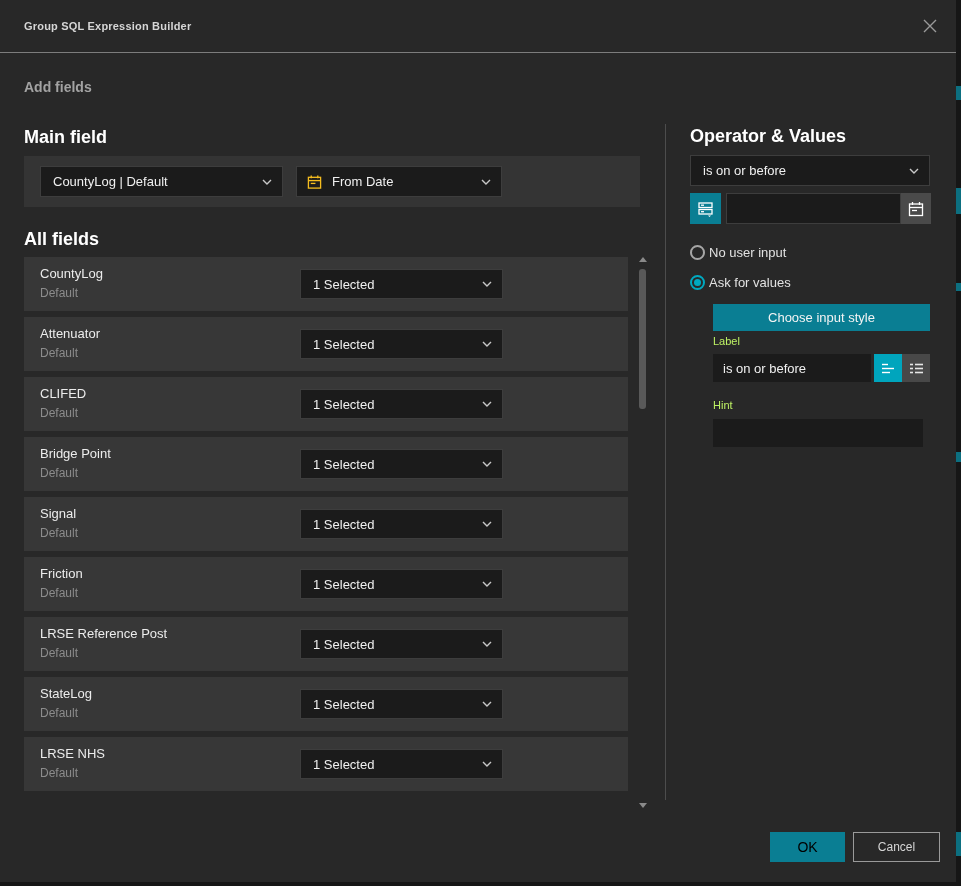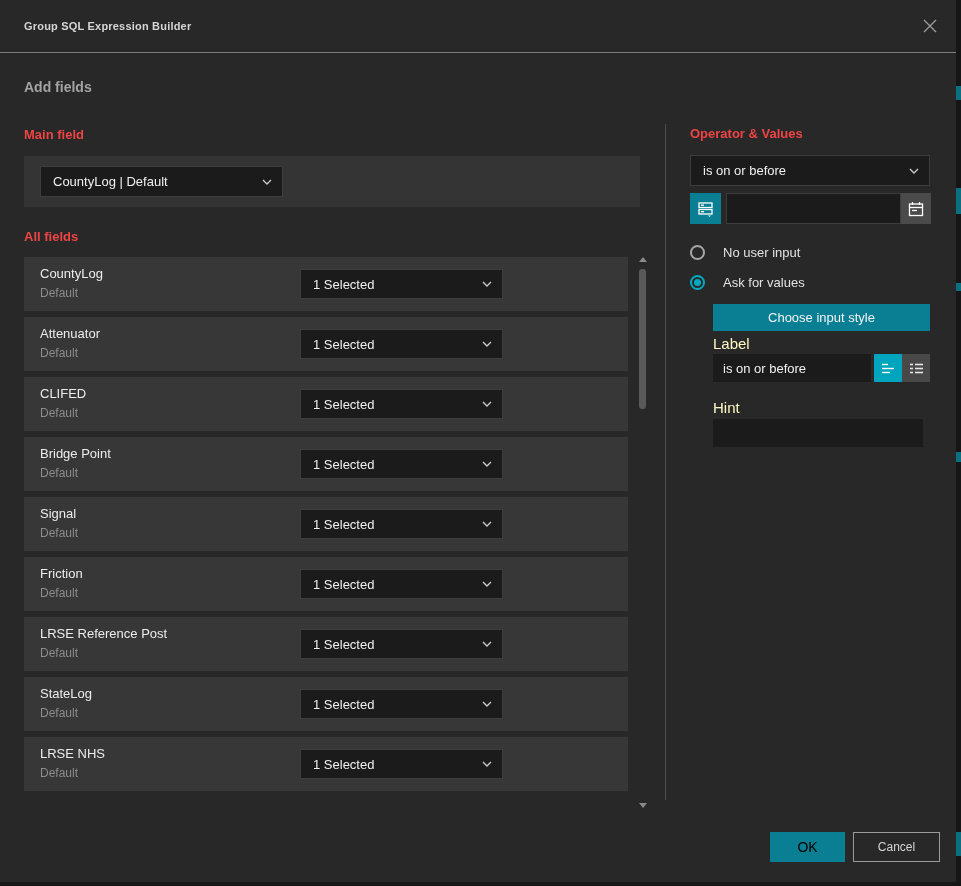--- a/index.html
+++ b/index.html
@@ -22,21 +22,21 @@
     position: absolute; left: 24px; top: 0; line-height: 52px;
     font-size: 11px; font-weight: 700; color: #d6d6d6; letter-spacing: .2px;
   }
   .close-btn {
     position: absolute; right: 14px; top: 14px; width: 24px; height: 24px;
     display: flex; align-items: center; justify-content: center; cursor: pointer;
   }
 
   
   .h-addfields { left: 24px; top: 79px; font-size: 14px; font-weight: 700; color: #a3a3a3; }
-  .h-sub { font-size: 13px; font-weight: 700; color: #ef4444; }
+  .h-sub { font-size: 18px; font-weight: 700; color: #ffffff; }
 
   
   .main-field-bar {
     position: absolute; left: 24px; top: 156px; width: 616px; height: 51px;
     background: #343434;
   }
   .dropdown {
     background: #1b1b1b; border: 1px solid #3d3d3d;
     display: flex; align-items: center; cursor: pointer;
     color: #f0f0f0; font-size: 13px;
@@ -81,35 +81,35 @@
   .value-input {
     position: absolute; left: 36px; top: 0; width: 175px; height: 31px;
     background: #1b1b1b; border: 1px solid #3d3d3d; color: #f0f0f0;
     font-family: "Liberation Sans", sans-serif; font-size: 13px; padding: 0 8px;
   }
   .value-cal-btn {
     position: absolute; left: 211px; top: 0; width: 30px; height: 31px;
     background: #4a4a4a; display: flex; align-items: center; justify-content: center; cursor: pointer;
   }
 
-  .radio-row { position: absolute; left: 690px; display: flex; align-items: flex-start; gap: 18px; cursor: pointer; }
+  .radio-row { position: absolute; left: 690px; display: flex; align-items: flex-start; gap: 4px; cursor: pointer; }
   .radio-circle { width: 15px; height: 15px; border-radius: 50%; border: 2px solid #a6a6a6; flex: none; position: relative; }
   .radio-circle.selected { border-color: #00a9c0; }
   .radio-circle.selected::after {
     content: ""; position: absolute; left: 2px; top: 2px; width: 7px; height: 7px;
     border-radius: 50%; background: #00a9c0;
   }
   .radio-label { font-size: 13px; color: #e2e2e2; }
 
   .choose-style-btn {
     position: absolute; left: 713px; top: 304px; width: 217px; height: 27px;
     background: #0a7e93; color: #f4f4f4; font-size: 13px; border: none; cursor: pointer;
     font-family: "Liberation Sans", sans-serif; text-align: center; line-height: 27px;
   }
-  .caption { position: absolute; font-size: 15px; color: #fef9c3; }
+  .caption { position: absolute; font-size: 11px; color: #bef264; }
   .label-input {
     position: absolute; left: 713px; top: 354px; width: 158px; height: 28px;
     background: #1b1b1b; border: none; color: #f0f0f0; padding: 0 10px;
     font-family: "Liberation Sans", sans-serif; font-size: 13px;
   }
   .icon-toggle { position: absolute; top: 354px; width: 28px; height: 28px; display: flex; align-items: center; justify-content: center; cursor: pointer; }
   .toggle-align { left: 874px; background: #00a5bd; }
   .toggle-list  { left: 902px; background: #484848; }
   .hint-input {
     position: absolute; left: 713px; top: 419px; width: 210px; height: 28px;
@@ -145,20 +145,33 @@
     </svg>
   </div>
 </div>
 
 <div class="abs h-addfields">Add fields</div>
 <div class="abs h-sub" style="left:24px; top:127px;">Main field</div>
 
 <div class="main-field-bar">
   <div class="dropdown dd-src">
     <span class="dd-text">CountyLog | Default</span>
+    <svg class="chevron" viewBox="0 0 10 6">
+      <path d="M1 1l4 4 4-4" fill="none" stroke="#c8c8c8" stroke-width="1.4"></path>
+    </svg>
+  </div>
+  <div class="dropdown dd-field">
+    <svg class="cal-amber" viewBox="0 0 16 16">
+      <rect x="1.5" y="3" width="13" height="11.5" fill="none" stroke="#f5bd1f" stroke-width="1.4"></rect>
+      <line x1="1.5" y1="6.5" x2="14.5" y2="6.5" stroke="#f5bd1f" stroke-width="1.4"></line>
+      <line x1="4.5" y1="1" x2="4.5" y2="4" stroke="#f5bd1f" stroke-width="1.4"></line>
+      <line x1="11.5" y1="1" x2="11.5" y2="4" stroke="#f5bd1f" stroke-width="1.4"></line>
+      <line x1="4" y1="9.5" x2="9" y2="9.5" stroke="#f5bd1f" stroke-width="1.4"></line>
+    </svg>
+    <span class="dd-text">From Date</span>
     <svg class="chevron" viewBox="0 0 10 6">
       <path d="M1 1l4 4 4-4" fill="none" stroke="#c8c8c8" stroke-width="1.4"></path>
     </svg>
   </div>
 </div>
 
 <div class="abs h-sub" style="left:24px; top:229px;">All fields</div>
 
 <div class="all-fields-list">
   <div class="field-row">

